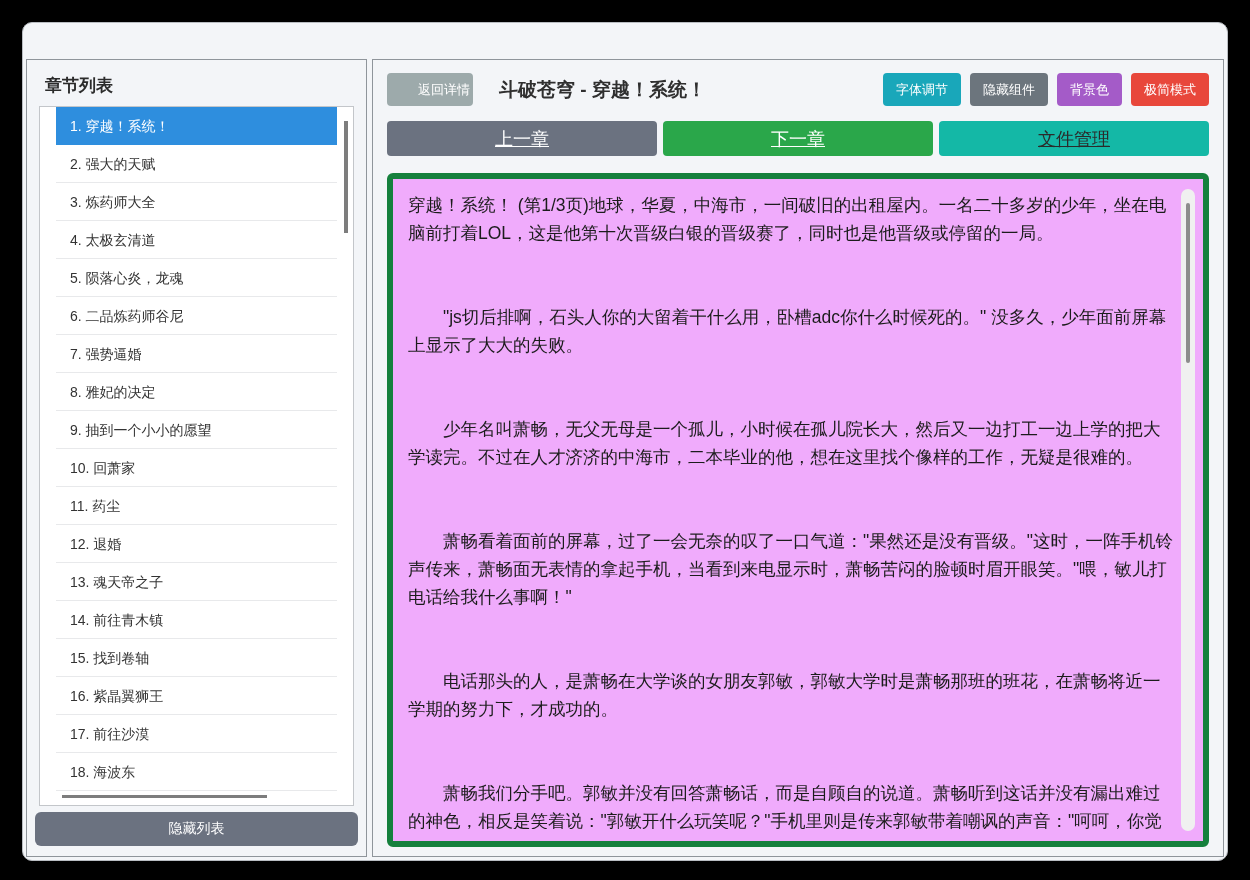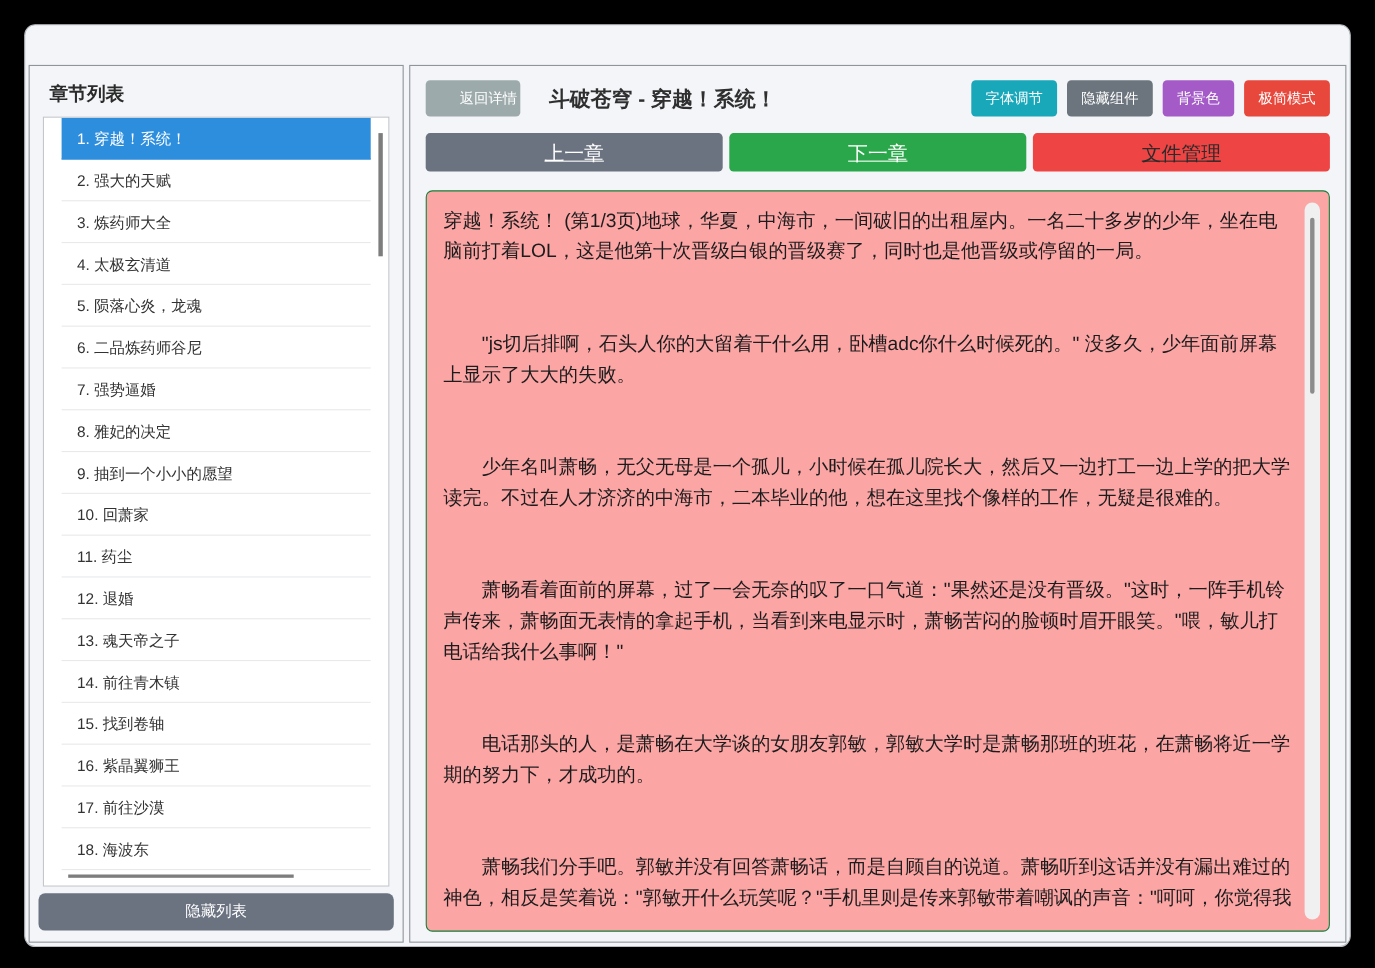--- a/index.html
+++ b/index.html
@@ -48,21 +48,21 @@
   .toolbar { margin-left:auto; display:flex; gap:9px; }
   .tool-btn { height:33px; padding:0 13px; border:none; border-radius:4px; color:#fff;
               font-size:13px; font-family:inherit; cursor:pointer; white-space:nowrap; }
 
   
   .navrow { display:flex; gap:6px; margin:15px 14px 0 14px; }
   .nav-btn { flex:1; height:35px; border:none; border-radius:4px; font-size:18px;
              font-family:inherit; cursor:pointer;text-decoration:underline; }
 
   
-  .reader { flex:1; margin:17px 14px 9px 14px; background:#fca5a5; border:1px solid #15803d;
+  .reader { flex:1; margin:17px 14px 9px 14px; background:#f0abfc; border:6px solid #15803d;
             border-radius:6px; position:relative; overflow:hidden; }
   .reader-text { position:absolute; inset:12px 30px 12px 15px; overflow:hidden; }
   .reader-text p { font-size:17.5px; line-height:28px; color:#1c1c1c; margin:0 0 56px 0;
                    text-indent:2em; word-break:break-all; }
   .reader-text p:first-child { text-indent:0; }
   .reader-track { position:absolute; top:10px; bottom:10px; right:8px; width:14px;
                   background:#f0f0f0; border-radius:7px; }
   .reader-thumb { position:absolute; top:14px; left:5px; width:4px; height:160px;
                   background:#8c8c8c; border-radius:2px; }
 </style>
@@ -112,21 +112,21 @@
           <button class="tool-btn" style="background-color: rgb(25, 167, 186);">字体调节</button>
           <button class="tool-btn" style="background-color: rgb(108, 117, 125);">隐藏组件</button>
           <button class="tool-btn" style="background-color: rgb(164, 91, 200);">背景色</button>
           <button class="tool-btn" style="background-color: rgb(232, 71, 59);">极简模式</button>
         </span>
       </div>
 
       <div class="navrow">
         <button class="nav-btn" style="background-color: rgb(107, 114, 128); color: rgb(255, 255, 255);">上一章</button>
         <button class="nav-btn" style="background-color: rgb(42, 167, 74); color: rgb(255, 255, 255);">下一章</button>
-        <button class="nav-btn" style="background-color: #ef4444; color: rgb(43, 43, 43);">文件管理</button>
+        <button class="nav-btn" style="background-color: #14b8a6; color: rgb(43, 43, 43);">文件管理</button>
       </div>
 
       <div class="reader">
         <div class="reader-text">
           <p>穿越！系统！ (第1/3页)地球，华夏，中海市，一间破旧的出租屋内。一名二十多岁的少年，坐在电脑前打着LOL，这是他第十次晋级白银的晋级赛了，同时也是他晋级或停留的一局。</p>
           <p>"js切后排啊，石头人你的大留着干什么用，卧槽adc你什么时候死的。" 没多久，少年面前屏幕上显示了大大的失败。</p>
           <p>少年名叫萧畅，无父无母是一个孤儿，小时候在孤儿院长大，然后又一边打工一边上学的把大学读完。不过在人才济济的中海市，二本毕业的他，想在这里找个像样的工作，无疑是很难的。</p>
           <p>萧畅看着面前的屏幕，过了一会无奈的叹了一口气道："果然还是没有晋级。"这时，一阵手机铃声传来，萧畅面无表情的拿起手机，当看到来电显示时，萧畅苦闷的脸顿时眉开眼笑。"喂，敏儿打电话给我什么事啊！"</p>
           <p>电话那头的人，是萧畅在大学谈的女朋友郭敏，郭敏大学时是萧畅那班的班花，在萧畅将近一学期的努力下，才成功的。</p>
           <p>萧畅我们分手吧。郭敏并没有回答萧畅话，而是自顾自的说道。萧畅听到这话并没有漏出难过的神色，相反是笑着说："郭敏开什么玩笑呢？"手机里则是传来郭敏带着嘲讽的声音："呵呵，你觉得我是在跟你开玩笑吗？"听到郭敏的话的萧畅也是明白了什么？脸色瞬间就阴沉了下来："能告诉我为什么吗？"为什么？""这还用问吗？"你没钱没势，我跟着你就只会受苦......没等郭敏说完，萧畅就愤怒的挂了电话。萧畅怎么也没想到，原来清纯的郭敏会变成这样。</p>

